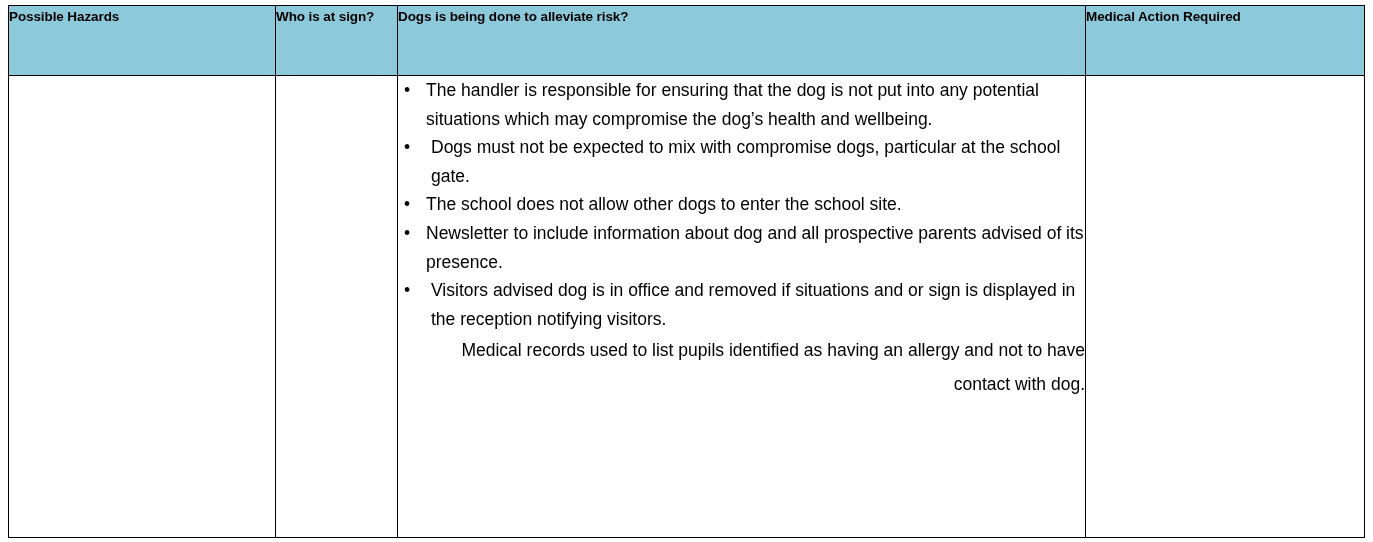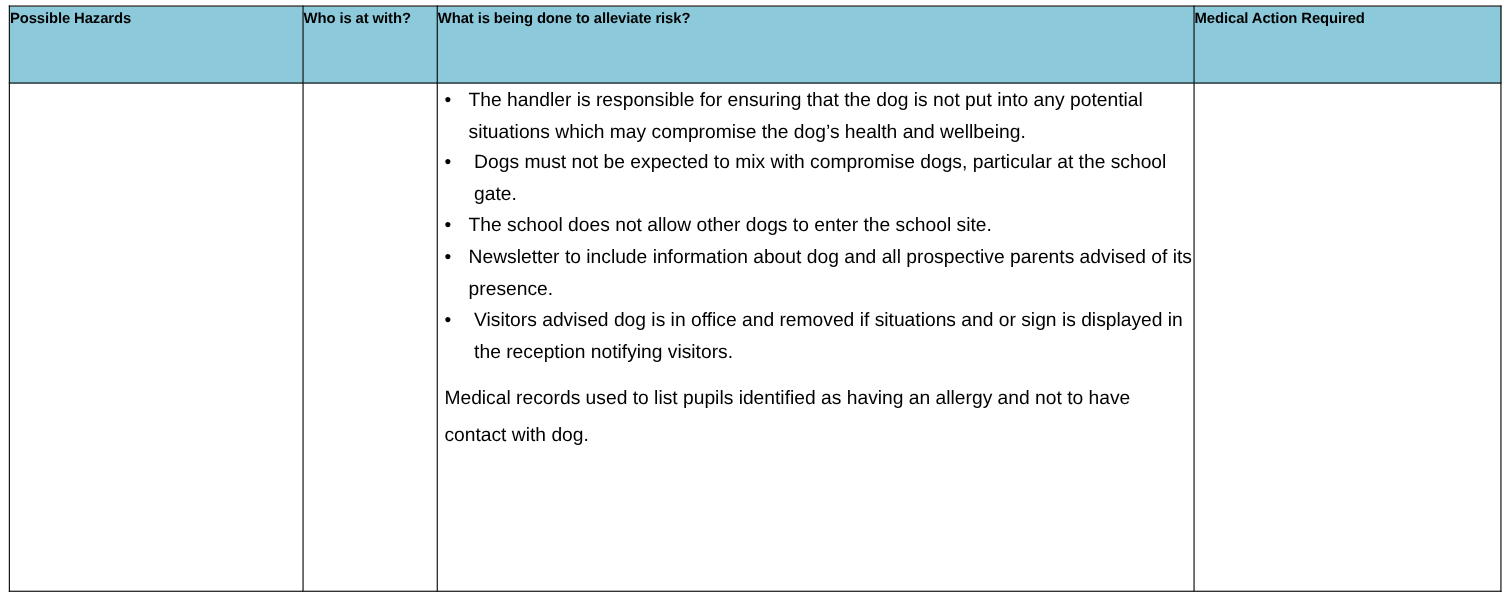--- a/index.html
+++ b/index.html
@@ -90,23 +90,24 @@
     font-size: 17.5px;
     line-height: 28.6px;
   }
   ul.measure-list li.wide-gap {
     padding-left: 27px;
   }
 
   p.closing-note {
     font-size: 17.5px;
     line-height: 34px;
-    margin: 11px;
+    margin: 0;
     padding: 0;
     margin-left: 6px;
+    text-align: right;
   }
 </style>
 </head>
 <body>
 
 <div class="page">
 
   <table class="risk-table">
     <colgroup>
       <col class="c-hazards">
@@ -114,24 +115,24 @@
       <col class="c-alleviate">
       <col class="c-further">
     </colgroup>
 
     <thead>
       <tr>
         <th>
           <span class="hdr-text">Possible Hazards</span>
         </th>
         <th>
-          <span class="hdr-text">Who is at with?</span>
+          <span class="hdr-text">Who is at sign?</span>
         </th>
         <th>
-          <span class="hdr-text">What is being done to alleviate risk?</span>
+          <span class="hdr-text">Dogs is being done to alleviate risk?</span>
         </th>
         <th>
           <span class="hdr-text">Medical Action Required</span>
         </th>
       </tr>
     </thead>
 
     <tbody>
       <tr>
 

